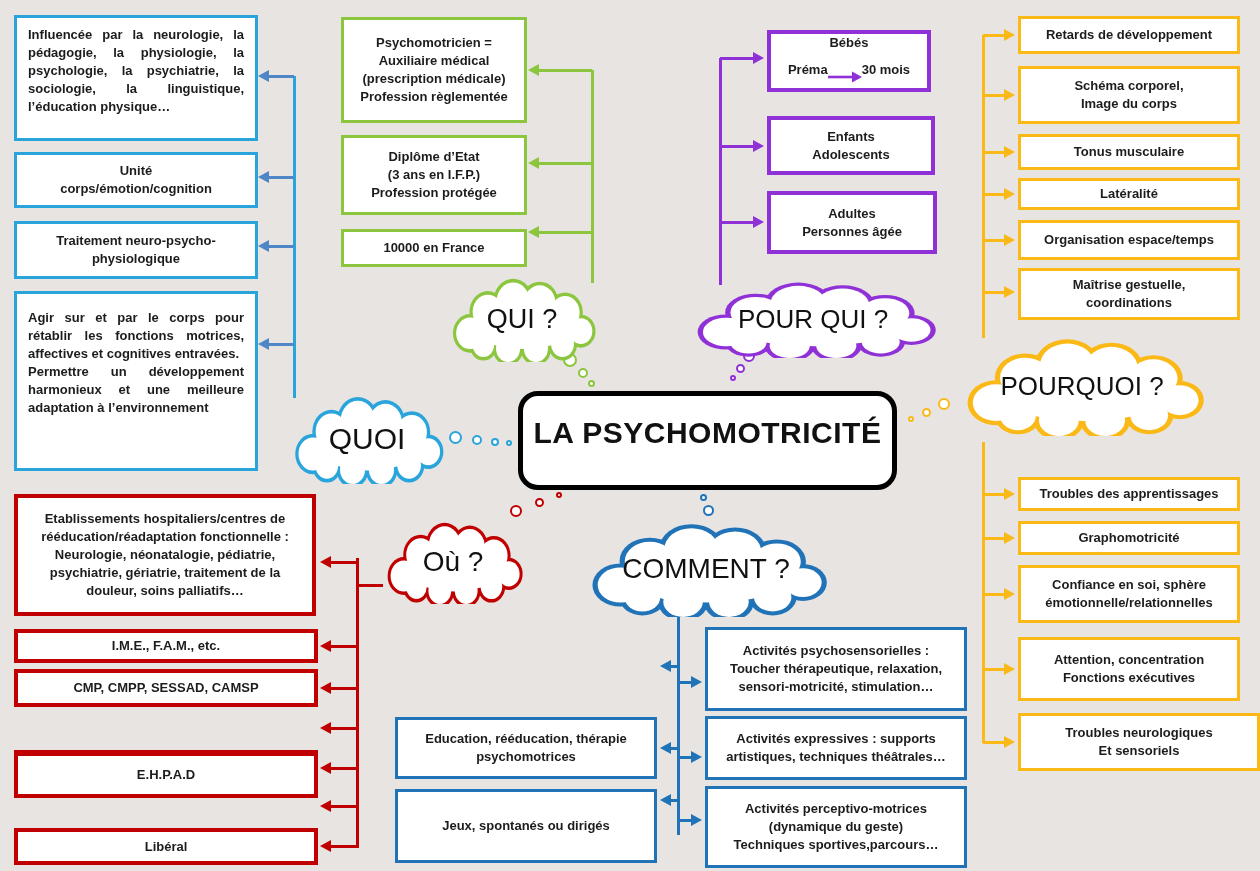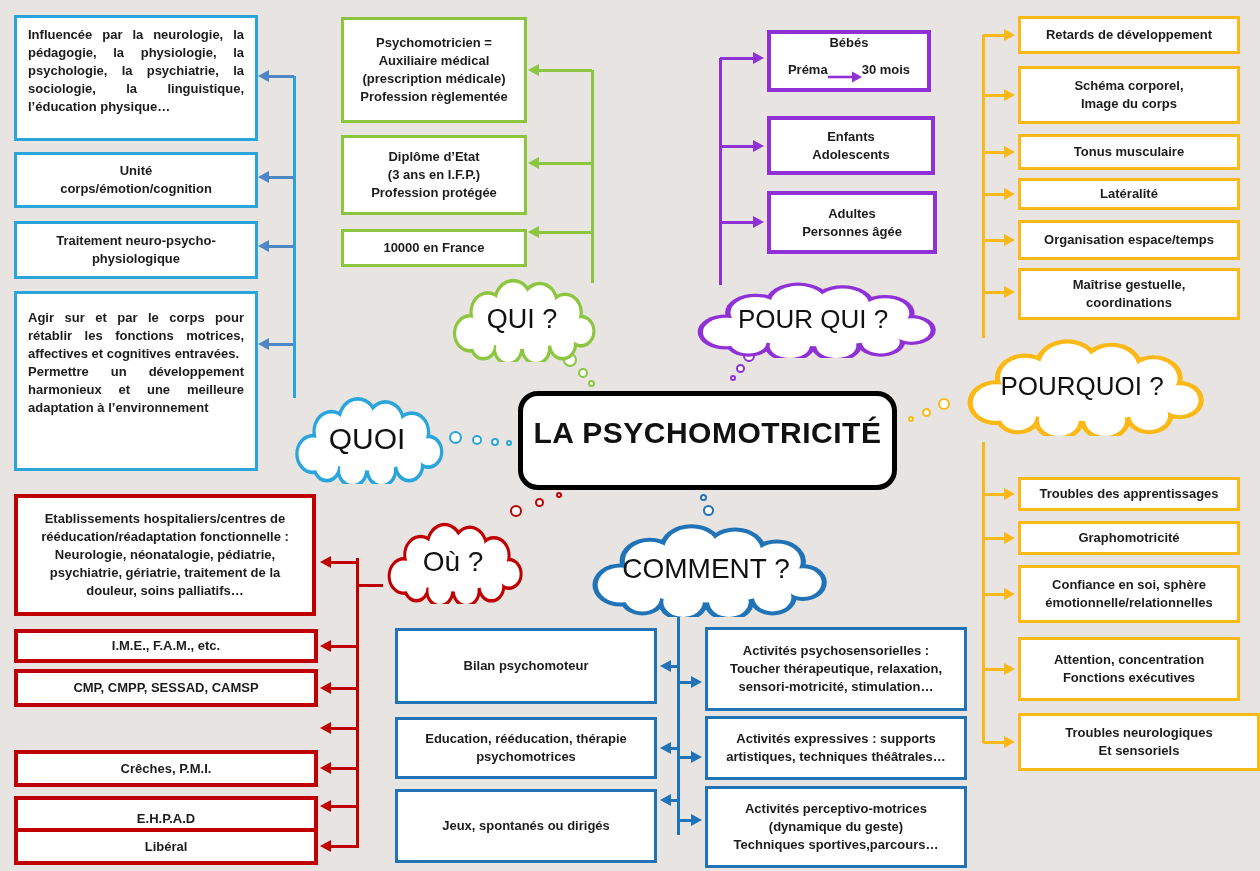--- a/index.html
+++ b/index.html
@@ -91,24 +91,23 @@
 émotionnelle/relationnelles</div>
   <div class="box goldb" style="left:1018px;top:637px;width:222px;height:64px">Attention, concentration
 Fonctions exécutives</div>
   <div class="box goldb" style="left:1018px;top:713px;width:242px;height:58px">Troubles neurologiques
 Et sensoriels</div>
 
   <div class="box redb" style="left:14px;top:494px;width:302px;height:122px">Etablissements hospitaliers/centres de rééducation/réadaptation fonctionnelle : Neurologie, néonatalogie, pédiatrie, psychiatrie, gériatrie, traitement de la douleur, soins palliatifs…</div>
   <div class="box redb" style="left:14px;top:629px;width:304px;height:34px">I.M.E., F.A.M., etc.</div>
   <div class="box redb" style="left:14px;top:669px;width:304px;height:38px">CMP, CMPP, SESSAD, CAMSP</div>
   <div class="box redb" style="left:14px;top:750px;width:304px;height:37px">Crêches, P.M.I.</div>
-  <div class="box redb" style="left:14px;top:796px;width:304px;height:46px">E.H.P.A.D</div>
+  <div class="box redb" style="left:14px;top:752px;width:304px;height:46px">E.H.P.A.D</div>
   <div class="box redb" style="left:14px;top:828px;width:304px;height:37px">Libéral</div>
 
-  <div class="box blue2b" style="left:395px;top:628px;width:262px;height:76px">Bilan psychomoteur</div>
   <div class="box blue2b" style="left:395px;top:717px;width:262px;height:62px">Education, rééducation, thérapie
 psychomotrices</div>
   <div class="box blue2b" style="left:395px;top:789px;width:262px;height:74px">Jeux, spontanés ou dirigés</div>
   <div class="box blue2b" style="left:705px;top:627px;width:262px;height:84px">Activités psychosensorielles :
 Toucher thérapeutique, relaxation,
 sensori-motricité, stimulation…</div>
   <div class="box blue2b" style="left:705px;top:716px;width:262px;height:64px">Activités expressives : supports
 artistiques, techniques théâtrales…</div>
   <div class="box blue2b" style="left:705px;top:786px;width:262px;height:82px">Activités perceptivo-motrices
 (dynamique du geste)

